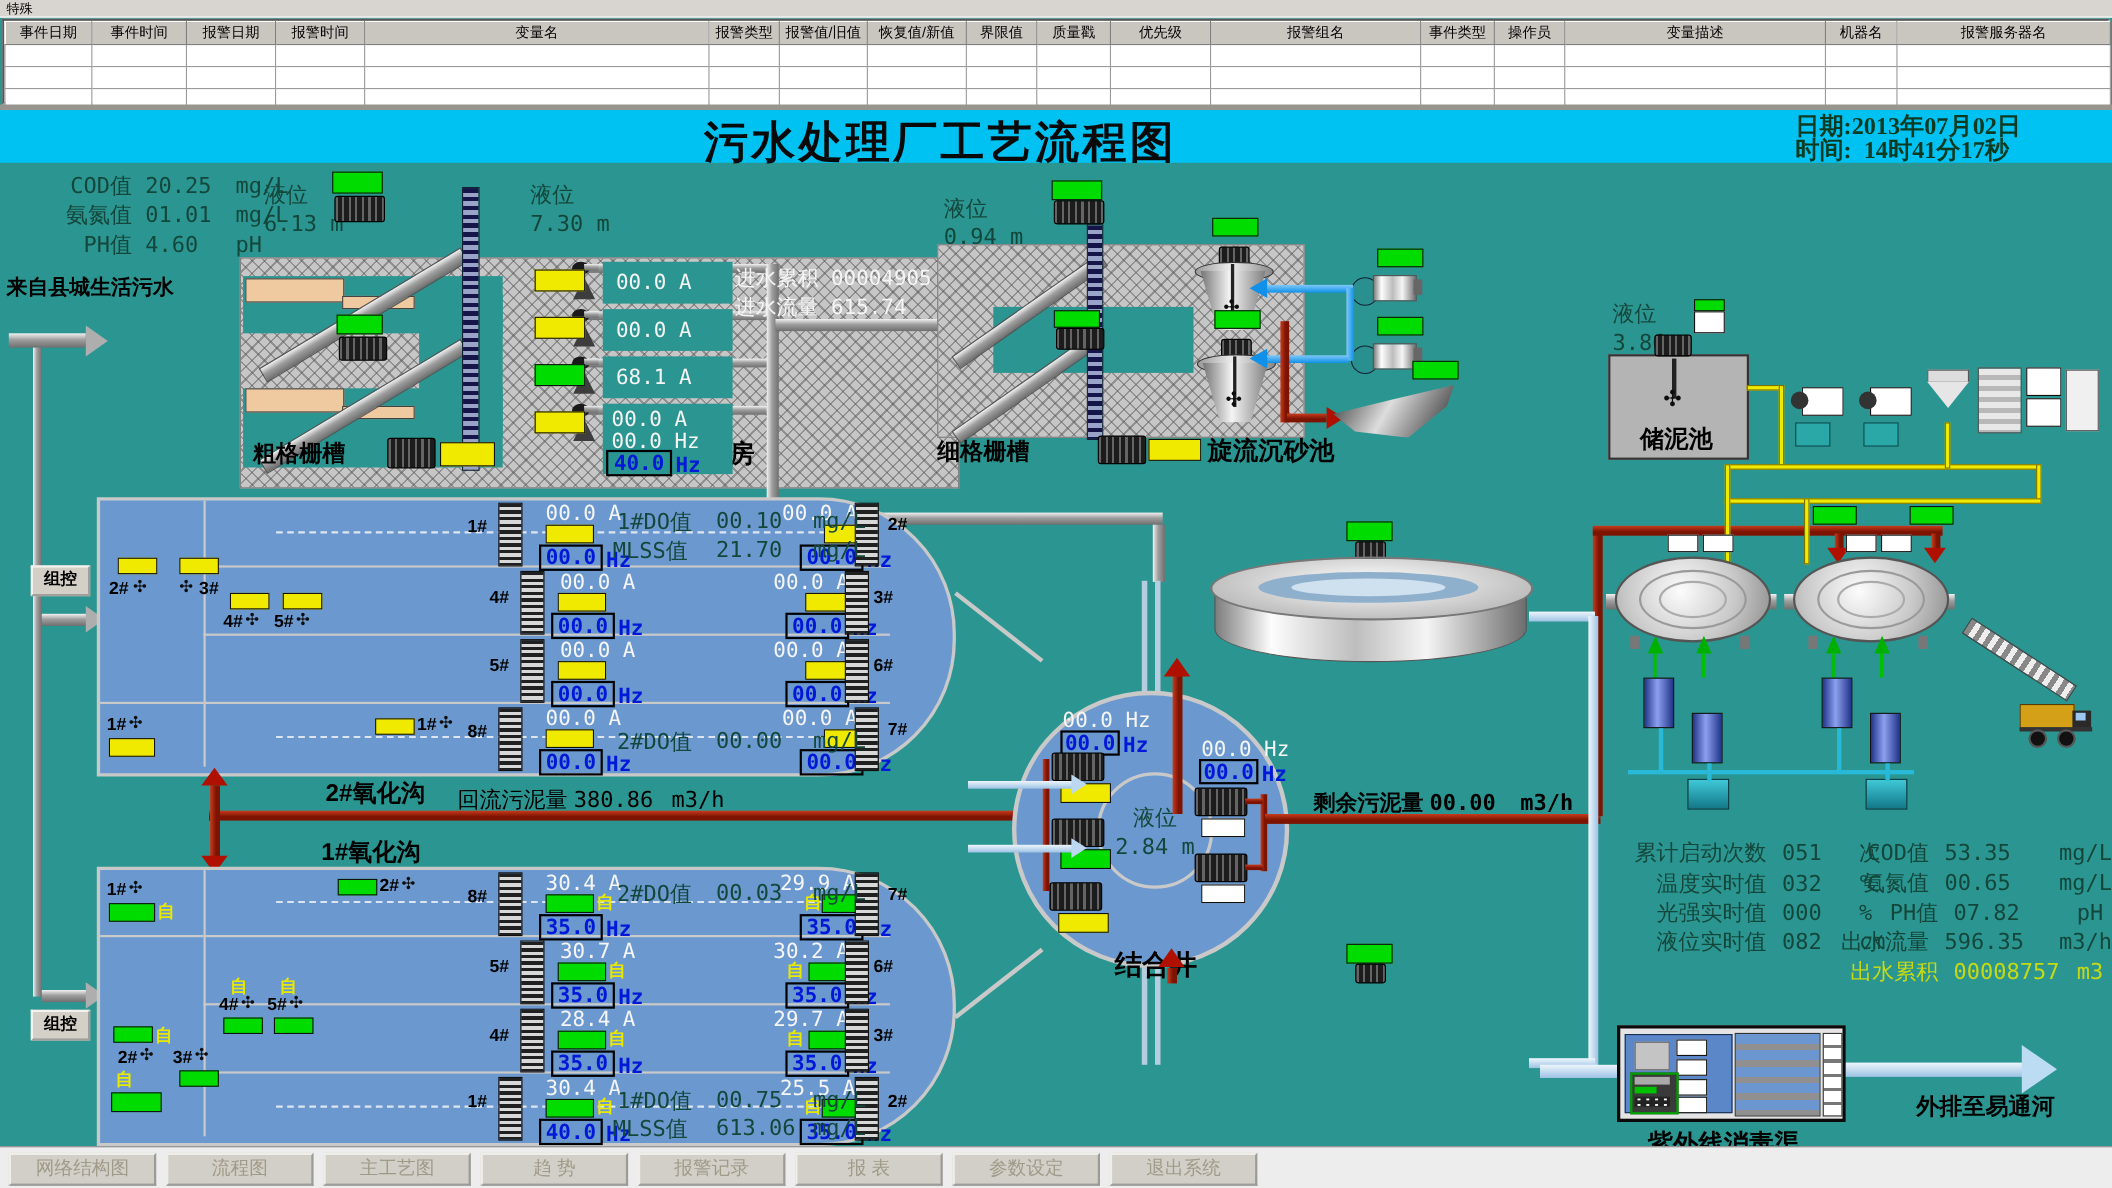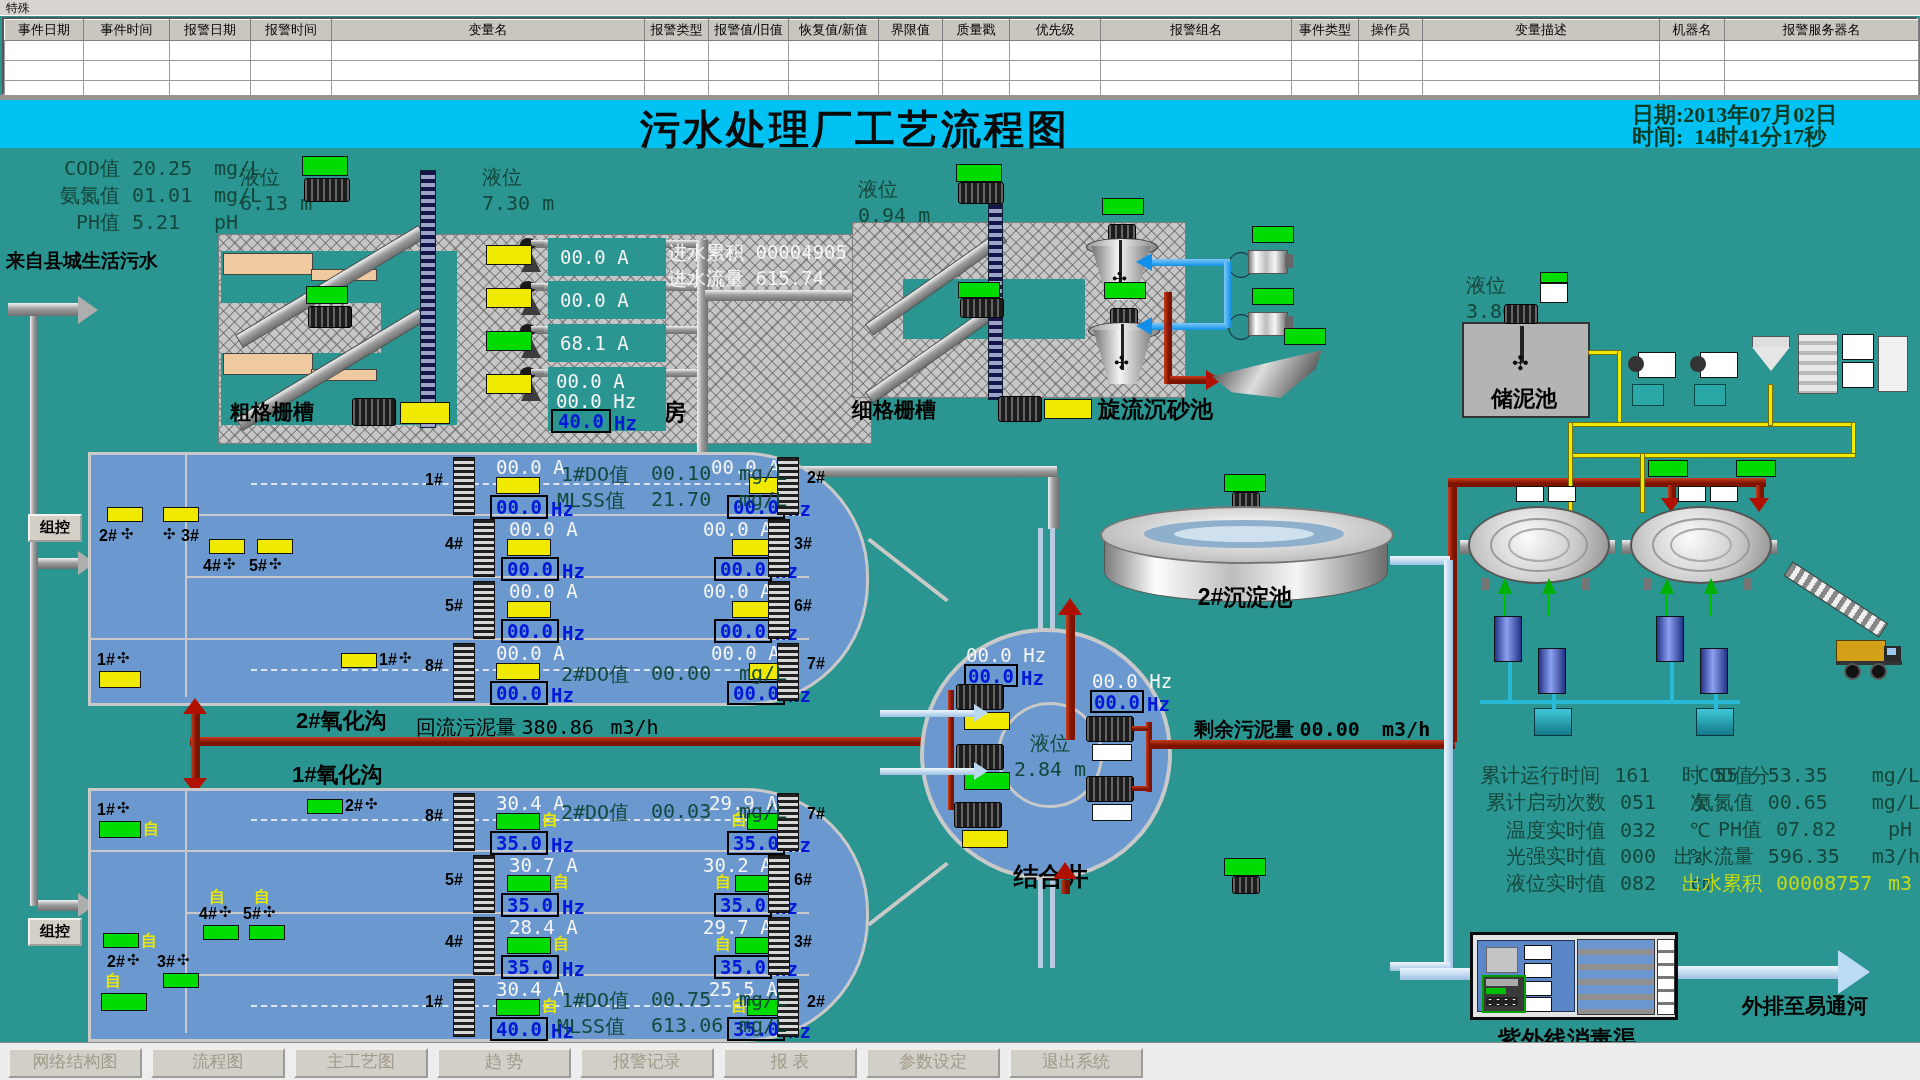--- a/index.html
+++ b/index.html
@@ -164,21 +164,21 @@
   <div class="abs tablebase"></div>
 
   <div class="abs banner"></div>
   <div class="abs title" style="left:620px;top:102px;width:470px;text-align:center">污水处理厂工艺流程图</div>
   <div class="abs dtxt" style="left:1632px;top:103px">日期:2013年07月02日</div>
   <div class="abs dtxt" style="left:1632px;top:125px">时间:  14时41分17秒</div>
 
   <div class="abs" style="left:24px;top:155px;width:250px">
     <div class="srow"><span class="sl" style="width:96px">COD值</span><span style="width:82px;padding-left:12px">20.25</span><span>mg/L</span></div>
     <div class="srow"><span class="sl" style="width:96px">氨氮值</span><span style="width:82px;padding-left:12px">01.01</span><span>mg/L</span></div>
-    <div class="srow"><span class="sl" style="width:96px">PH值</span><span style="width:82px;padding-left:12px">5.21</span><span>pH</span></div>
+    <div class="srow"><span class="sl" style="width:96px">PH值</span><span style="width:82px;padding-left:12px">4.60</span><span>pH</span></div>
   </div>
   <div class="abs blk" style="left:6px;top:248px;font-size:19px">来自县城生活污水</div>
 
   <div class="abs pipe-s" style="left:8px;top:303px;width:70px;height:13px"></div>
   <div class="abs tri" style="left:78px;top:296px;border-width:14px 0 14px 20px;border-color:transparent transparent transparent #aeaeae"></div>
   <div class="abs pipe-sv" style="left:30px;top:316px;width:8px;height:590px"></div>
   <div class="abs pipe-s" style="left:38px;top:558px;width:42px;height:11px"></div>
   <div class="abs tri" style="left:78px;top:551px;border-width:12px 0 12px 17px;border-color:transparent transparent transparent #aeaeae"></div>
   <div class="abs pipe-s" style="left:38px;top:900px;width:42px;height:11px"></div>
   <div class="abs tri" style="left:78px;top:893px;border-width:12px 0 12px 17px;border-color:transparent transparent transparent #aeaeae"></div>
@@ -571,21 +571,20 @@
   <div class="abs pipe-mv" style="left:1066px;top:614px;width:9px;height:126px"></div>
   <div class="abs tri" style="left:1058px;top:598px;border-width:0 12px 17px 12px;border-color:transparent transparent #b01000 transparent"></div>
 
   <div class="abs ind g" style="left:1224px;top:474px;width:40px;height:16px"></div>
   <div class="abs hmotor" style="left:1232px;top:492px;width:26px;height:16px"></div>
   <div class="abs" style="left:1100px;top:498px;width:292px;height:118px">
     <div class="abs cylbody" style="left:4px;top:38px;width:282px;height:64px;border-radius:0 0 141px 141px / 0 0 30px 30px"></div>
     <div class="abs" style="left:0;top:8px;width:290px;height:54px;border:2px solid #777;border-radius:50%;background:radial-gradient(ellipse at 50% 40%,#ffffff,#b8b8b8 80%)"></div>
     <div class="abs" style="left:44px;top:22px;width:200px;height:28px;border-radius:50%;background:#8fb0cc"></div>
     <div class="abs" style="left:74px;top:28px;width:140px;height:16px;border-radius:50%;background:#cfe0ee"></div>
-    <div class="abs blk" style="left:0;top:84px;width:290px;text-align:center;font-size:23px">2#沉淀池</div>
   </div>
   <div class="abs ind g" style="left:1224px;top:858px;width:40px;height:16px"></div>
   <div class="abs hmotor" style="left:1232px;top:876px;width:26px;height:16px"></div>
 
   <div class="abs pipe-p" style="left:1390px;top:556px;width:60px;height:9px"></div>
   <div class="abs pipe-pv" style="left:1444px;top:560px;width:9px;height:412px"></div>
   <div class="abs pipe-p" style="left:1390px;top:962px;width:60px;height:9px"></div>
   <div class="abs pipe-p" style="left:1400px;top:968px;width:72px;height:12px"></div>
 
   <div class="abs mono dg" style="left:1466px;top:272px"><span>液位</span><br><span>3.86 m</span></div>
@@ -667,21 +666,20 @@
   <div class="abs" style="left:1836px;top:630px;width:76px;height:50px">
     <div class="abs" style="left:0;top:10px;width:48px;height:22px;background:#d4a017;border:1px solid #553c00"></div>
     <div class="abs" style="left:48px;top:16px;width:17px;height:16px;background:#2a2a2a"></div>
     <div class="abs" style="left:51px;top:18px;width:9px;height:7px;background:#9cc8f0"></div>
     <div class="abs" style="left:0;top:31px;width:66px;height:4px;background:#333"></div>
     <div class="abs" style="left:8px;top:33px;width:13px;height:13px;border-radius:50%;background:#111;border:2px solid #555"></div>
     <div class="abs" style="left:34px;top:33px;width:13px;height:13px;border-radius:50%;background:#111;border:2px solid #555"></div>
   </div>
 
   <div class="abs" style="left:1440px;top:762px;width:330px">
-    <div class="srow"><span class="sl" style="width:166px">累计运行时间</span><span style="width:70px;padding-left:14px">161</span><span>时 55 分</span></div>
     <div class="srow"><span class="sl" style="width:166px">累计启动次数</span><span style="width:70px;padding-left:14px">051</span><span>次</span></div>
     <div class="srow"><span class="sl" style="width:166px">温度实时值</span><span style="width:70px;padding-left:14px">032</span><span>℃</span></div>
     <div class="srow"><span class="sl" style="width:166px">光强实时值</span><span style="width:70px;padding-left:14px">000</span><span>%</span></div>
     <div class="srow"><span class="sl" style="width:166px">液位实时值</span><span style="width:70px;padding-left:14px">082</span><span>cm</span></div>
   </div>
   <div class="abs" style="left:1642px;top:762px;width:278px">
     <div class="srow"><span class="sl" style="width:120px">COD值</span><span style="width:112px;padding-left:14px">53.35</span><span>mg/L</span></div>
     <div class="srow"><span class="sl" style="width:120px">氨氮值</span><span style="width:112px;padding-left:14px">00.65</span><span>mg/L</span></div>
     <div class="srow"><span class="sl" style="width:120px">PH值</span><span style="width:112px;padding-left:14px">07.82</span><span>pH</span></div>
     <div class="srow"><span class="sl" style="width:120px">出水流量</span><span style="width:112px;padding-left:14px">596.35</span><span>m3/h</span></div>

